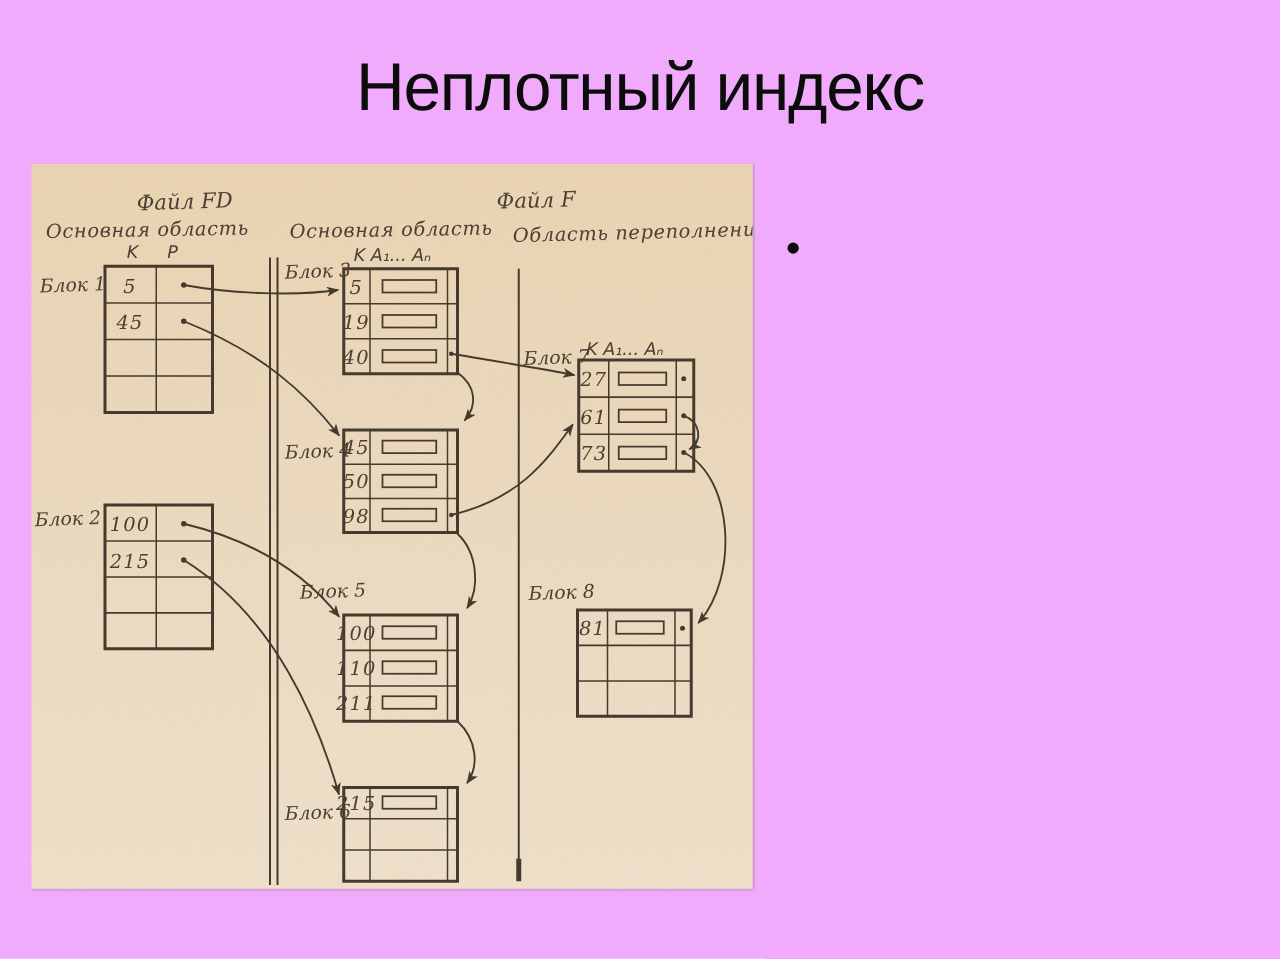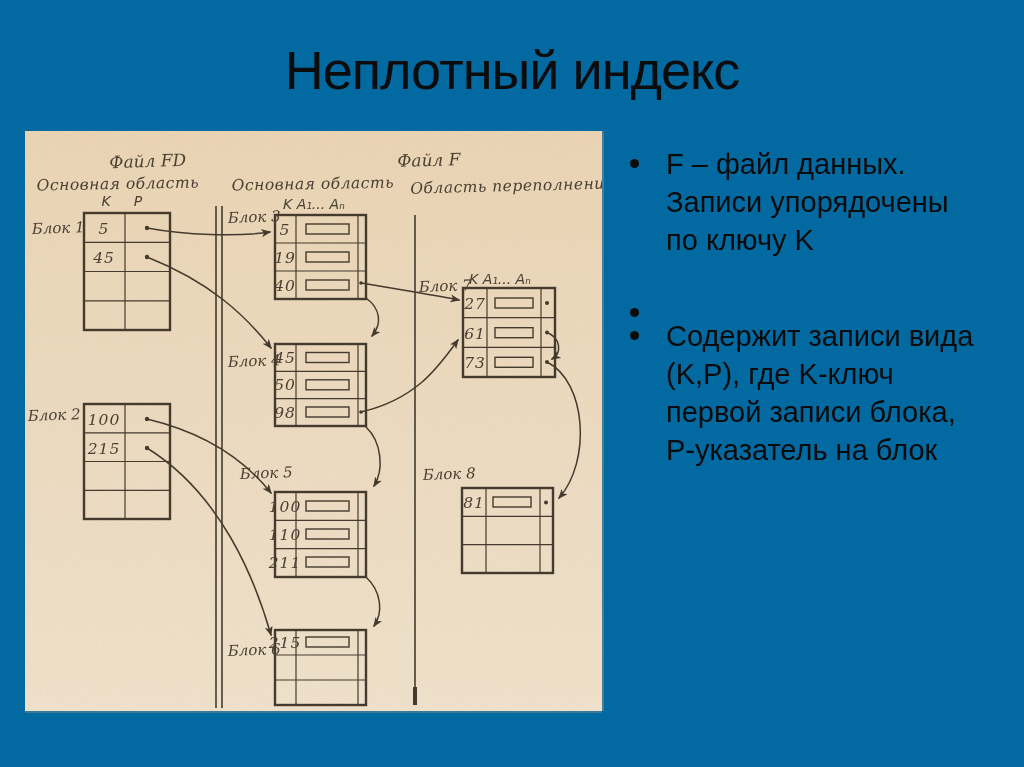--- a/index.html
+++ b/index.html
@@ -1,21 +1,21 @@
 <!DOCTYPE html>
 <html><head>
 <meta charset="utf-8">
 <style>
   html,body{margin:0;padding:0;}
   body{
     width:1024px;height:767px;position:relative;overflow:hidden;
     background:#fdfdfd;
     font-family:"Liberation Sans",sans-serif;
   }
-  .slide{position:absolute;inset:0;background:#0369a1;}
+  .slide{position:absolute;inset:0;background:#f0abfc;}
   .title{
     position:absolute;top:40px;left:0;width:1024px;
     text-align:center;font-size:54px;line-height:60px;
     font-weight:400;color:#0c0c0c;letter-spacing:-1px;
     font-family:"Liberation Sans",sans-serif;
   }
   .scan{
     position:absolute;left:25px;top:131px;width:577px;height:580px;
     box-shadow:2px 0 0 rgba(160,150,135,.45), 0 2px 0 rgba(160,150,135,.35);
   }
@@ -214,31 +214,18 @@
         <path d="M341,446 C357,461 358,482 349,495" marker-end="url(#ah)"></path>
         <path d="M336,152 C378,159 409,164 434,169" marker-end="url(#ah)"></path>
         <path d="M336,281 C392,268 414,235 433,209" marker-end="url(#ah)"></path>
         <path d="M522,201.5 C536,207 537,222 527,228" marker-end="url(#ah)"></path>
         <path d="M522,231 C562,251 566,331 534,367" marker-end="url(#ah)"></path>
       </g>
     </svg>
   </div>
 
   <ul class="bullets">
-    <li class="b1">
-      <span class="bdot"></span>
-      <span class="btext">F – файл данных.
-Записи упорядочены
-по ключу K</span>
-    </li>
     <li class="b2">
       <span class="bdot"></span>
     </li>
-    <li class="b3">
-      <span class="bdot"></span>
-      <span class="btext">Содержит записи вида
-(K,P), где  K-ключ
-первой записи блока,
-P-указатель на блок</span>
-    </li>
   </ul>
 
 </div>
 
 </body></html>

